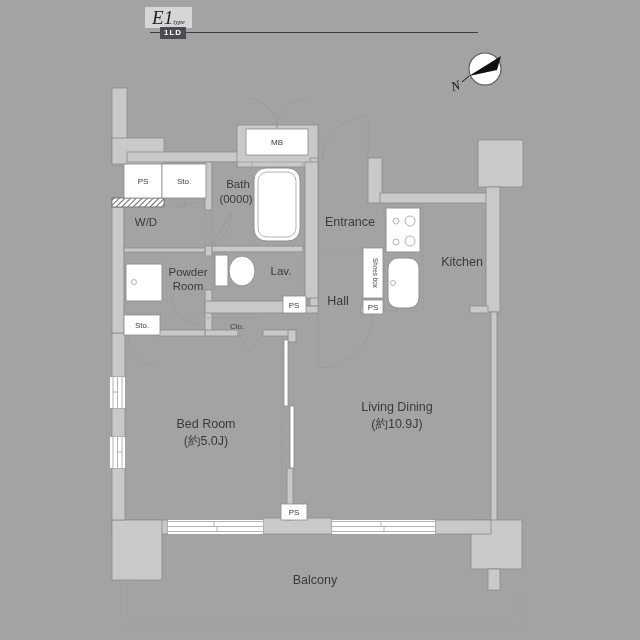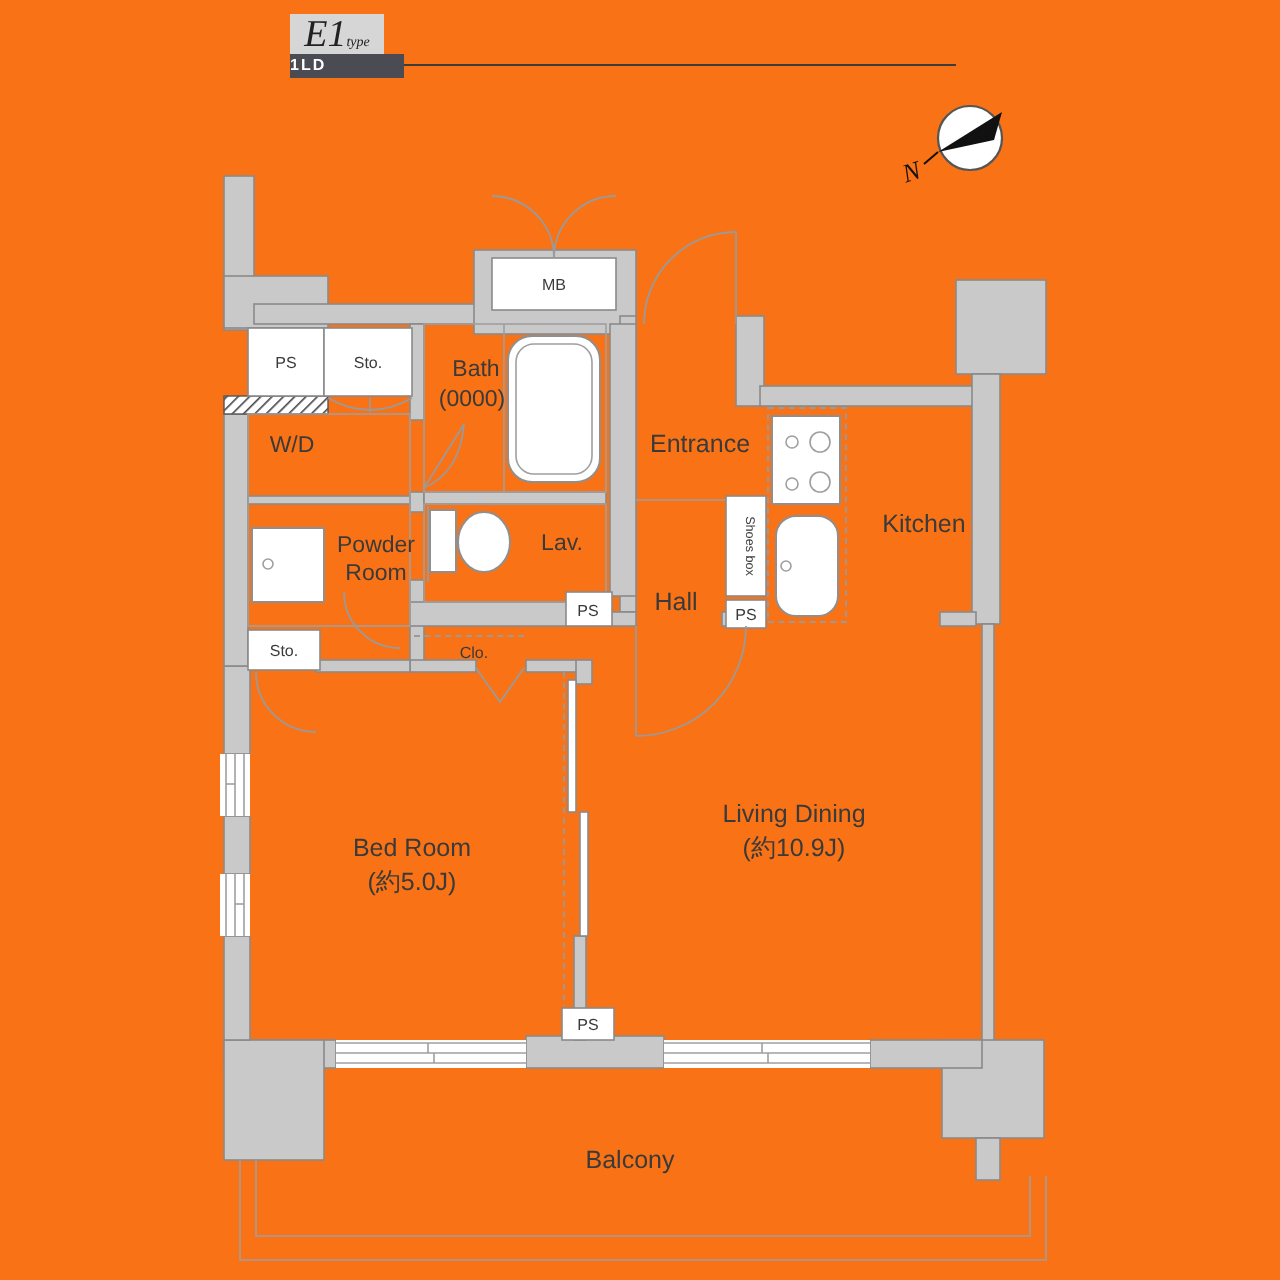--- a/index.html
+++ b/index.html
@@ -1,24 +1,24 @@
 <!DOCTYPE html>
 <html><head>
 <meta charset="utf-8">
 <style>
   html,body{margin:0;padding:0;background:#fff;}
-  #stage{position:relative;width:640px;height:640px;background:#f97316;overflow:hidden;
+  #stage{position:relative;width:640px;height:640px;background:#a3a3a3;overflow:hidden;
          font-family:"Liberation Sans",sans-serif;color:#333;}
   
   .logo-box{position:absolute;left:145px;top:7px;width:47px;height:21px;background:#d6d6d6;
             text-align:center;line-height:21px;}
   .logo-e1{font-family:"Liberation Serif",serif;font-style:italic;font-size:19px;color:#222;}
   .logo-type{font-family:"Liberation Serif",serif;font-style:italic;font-size:7px;color:#222;}
-  .badge{position:absolute;left:145px;top:27px;width:57px;height:12px;background:#4b4b53;
-         color:#fff;font-size:8px;font-weight:bold;line-height:12px;
+  .badge{position:absolute;left:160px;top:27px;width:26px;height:12px;background:#4b4b53;
+         color:#fff;font-size:8px;font-weight:bold;text-align:center;line-height:12px;
          letter-spacing:1px;z-index:3;}
   .hrule{position:absolute;left:150px;top:32px;width:328px;height:1px;background:#3c3c3c;z-index:2;}
   .area-line{position:absolute;left:199px;top:8px;white-space:nowrap;color:#222;}
   .area-line span{vertical-align:baseline;}
   .a-lbl{font-size:11px;}
   .a-big{font-family:"Liberation Serif",serif;font-size:21px;}
   .a-sm{font-size:11px;}
   
   svg{position:absolute;left:0;top:0;}
   .wall rect{fill:#c9c9c9;stroke:#8a8a8a;stroke-width:.8;}

